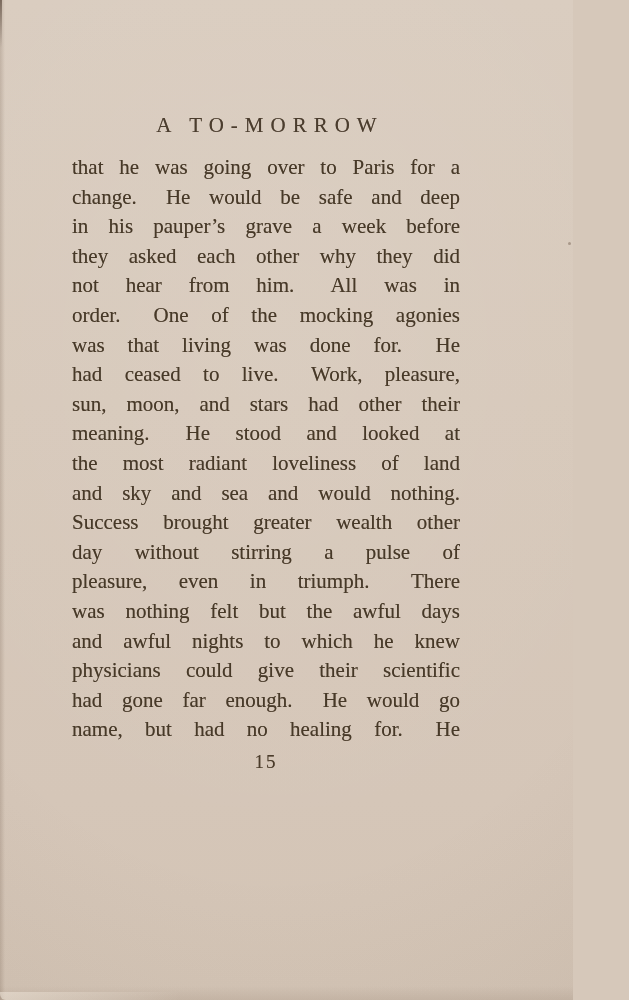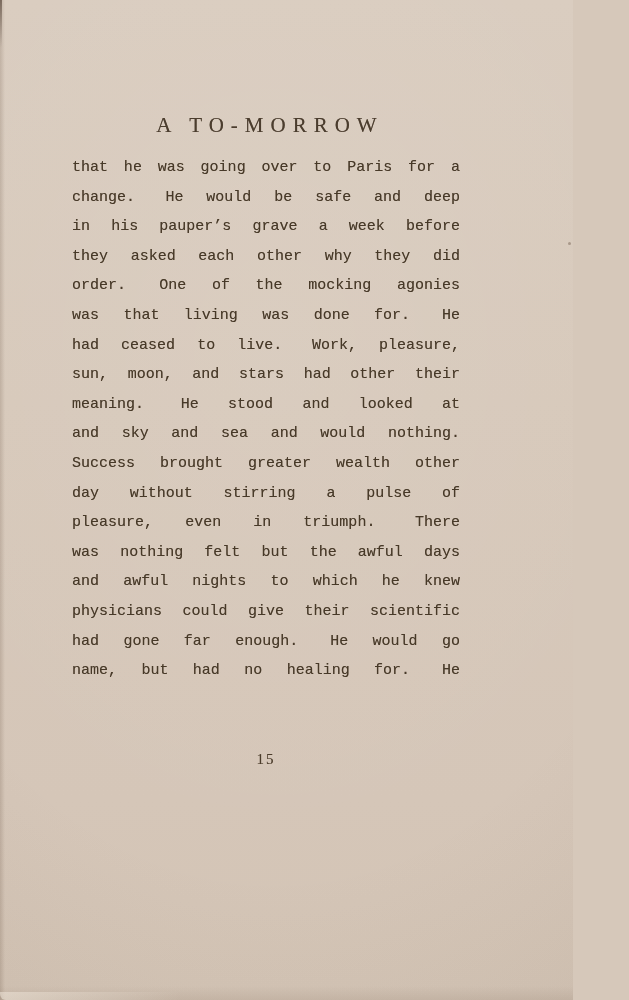--- a/index.html
+++ b/index.html
@@ -72,36 +72,35 @@
     text-shadow: 0 0 0.6px rgba(75,61,46,0.55);
     white-space: nowrap;
   }
   .body-text {
     position: absolute;
     top: 153px;
     left: 72px;
     width: 388px;
   }
   .text-line {
-    font-size: 15px;
+    font-size: 21px;
     line-height: 29.6px;
     text-align: justify;
     text-align-last: justify;
     color: #473928;
     text-shadow: 0 0 0.6px rgba(71,57,40,0.5);
     white-space: normal;
-    font-family: Liberation Mono, monospace;
   }
   .page-number {
     position: absolute;
     top: 751px;
     left: 72px;
     width: 388px;
     text-align: center;
-    font-size: 15px;
+    font-size: 19px;
     letter-spacing: 2px;
     font-variant-numeric: oldstyle-nums;
     color: #4b3c2b;
     text-shadow: 0 0 0.6px rgba(75,60,43,0.5);
   }
 </style>
 </head>
 <body>
 
 <div class="book-page">
@@ -112,25 +111,27 @@
   <div class="corner-curl"></div>
   <div class="paper-speck"></div>
 
   <div class="running-head">A TO-MORROW</div>
 
   <div class="body-text">
     <div class="text-line">that he was going over to Paris for a</div>
     <div class="text-line">change.  He would be safe and deep</div>
     <div class="text-line">in his pauper’s grave a week before</div>
     <div class="text-line">they asked each other why they did</div>
+    <div class="text-line">not hear from him.  All was in</div>
     <div class="text-line">order.  One of the mocking agonies</div>
     <div class="text-line">was that living was done for.  He</div>
     <div class="text-line">had ceased to live.  Work, pleasure,</div>
     <div class="text-line">sun, moon, and stars had other their</div>
     <div class="text-line">meaning.  He stood and looked at</div>
+    <div class="text-line">the most radiant loveliness of land</div>
     <div class="text-line">and sky and sea and would nothing.</div>
     <div class="text-line">Success brought greater wealth other</div>
     <div class="text-line">day without stirring a pulse of</div>
     <div class="text-line">pleasure, even in triumph.  There</div>
     <div class="text-line">was nothing felt but the awful days</div>
     <div class="text-line">and awful nights to which he knew</div>
     <div class="text-line">physicians could give their scientific</div>
     <div class="text-line">had gone far enough.  He would go</div>
     <div class="text-line">name, but had no healing for.  He</div>
   </div>

